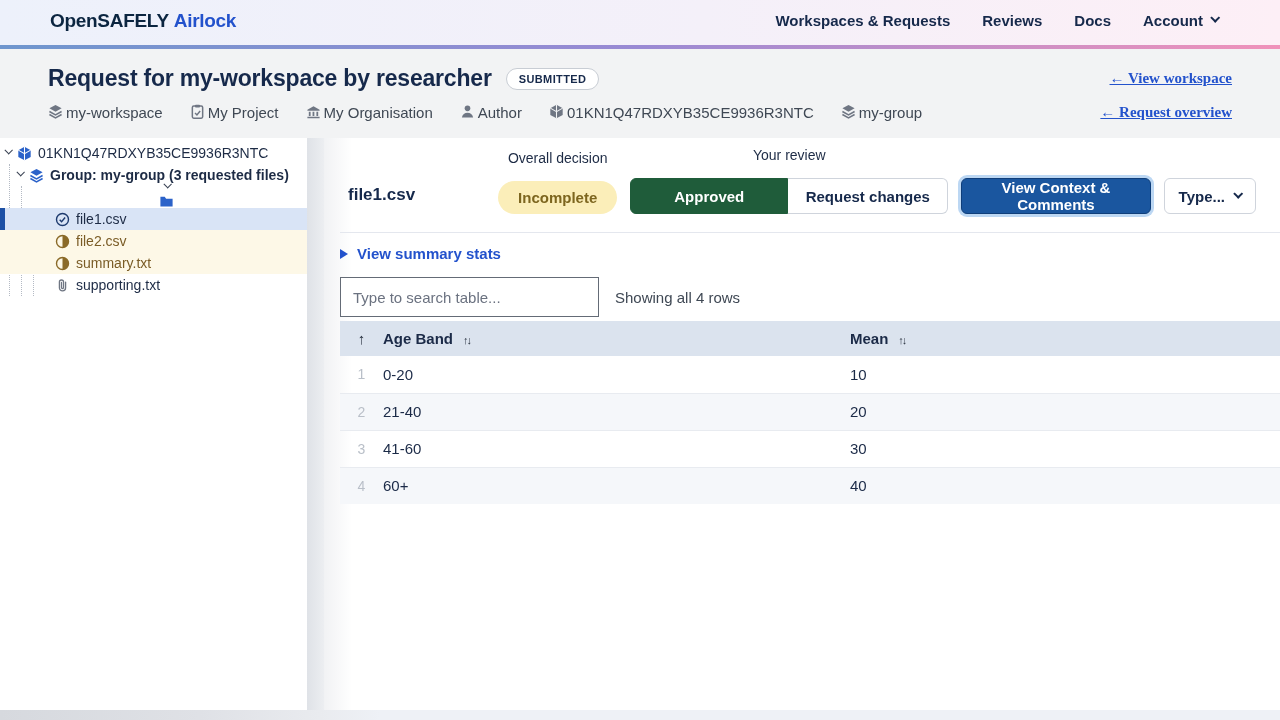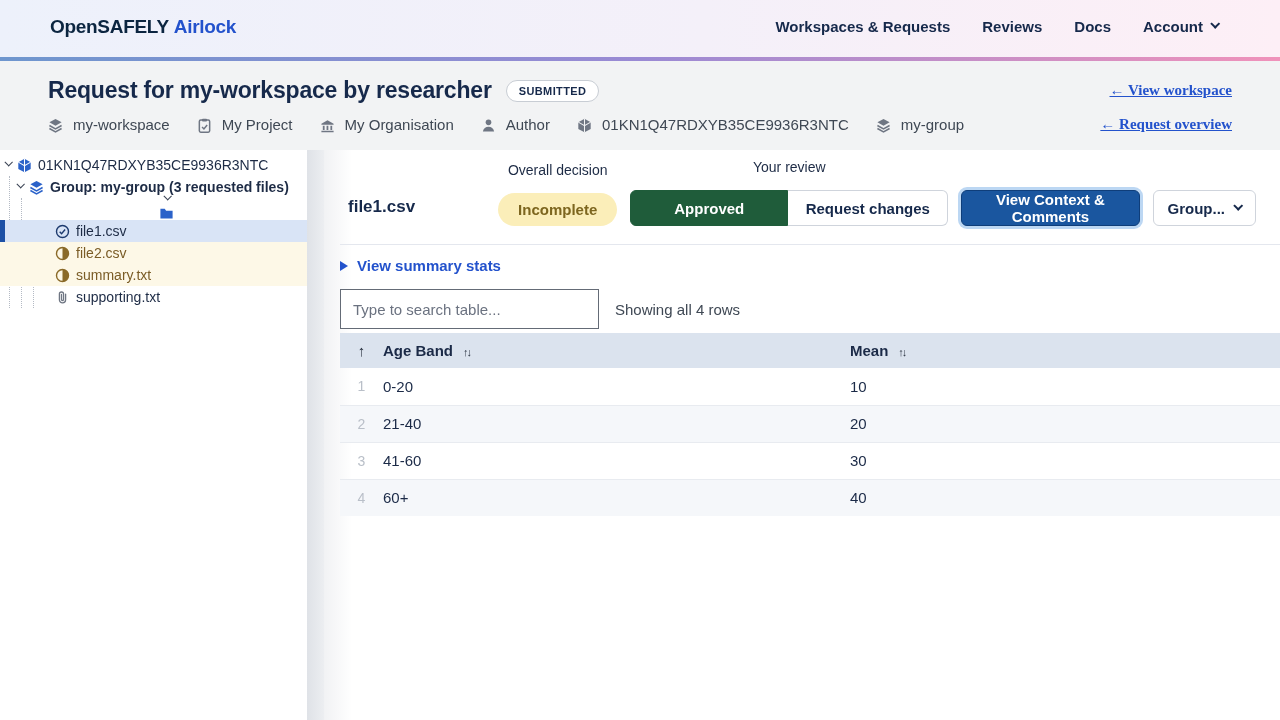--- a/index.html
+++ b/index.html
@@ -1,40 +1,40 @@
 <!DOCTYPE html>
 <html><head>
 <meta charset="utf-8">
 <style>
   * { margin:0; padding:0; box-sizing:border-box; }
   html,body { width:1280px; height:720px; overflow:hidden; font-family:"Liberation Sans","DejaVu Sans",sans-serif; background:#fff; }
 
   
   .topnav{
-    height:61px; display:flex; align-items:center; justify-content:space-between;
+    height:49px; display:flex; align-items:center; justify-content:space-between;
     padding:0 62px 4px 50px;
     background:linear-gradient(90deg,#edf1fb 0%,#f4f0f9 55%,#fdeff6 100%);
     border-bottom:4px solid;
     border-image:linear-gradient(90deg,#6e96ce 0%,#9a8ad4 50%,#f092ba 100%) 1;
   }
   .brand{ font-size:19px; font-weight:800; letter-spacing:-0.3px; color:#0b2540; cursor:pointer;}
   .brand .brand2{ color:#2352cc; margin-left:5px;}
   .nav-items{ display:flex; align-items:center; gap:32px;}
   .nav-item{ font-size:15px; font-weight:700; color:#16294b; cursor:pointer; display:flex; align-items:center; gap:8px;}
   .chev{ width:7px; height:7px; border-right:2px solid currentColor; border-bottom:2px solid currentColor; transform:rotate(45deg) translateY(-1px); display:inline-block; margin-top:-4px;}
 
   
   .page-header{ background:#f2f3f4; padding:16px 48px 18px; height:89px;}
   .title-row{ display:flex; align-items:center;}
   .page-title{ font-size:23px; font-weight:800; color:#16294b; letter-spacing:-0.2px;}
   .status-badge{ margin-left:14px; background:#fff; border:1px solid #c8cdd4; border-radius:13px; padding:4px 12px; font-size:11px; font-weight:700; color:#16294b; letter-spacing:0.4px;}
   .hlink{ color:#2352cc; font-weight:700; font-size:15px; text-decoration:underline; cursor:pointer;}
   .title-row .hlink, .meta-row .hlink{ margin-left:auto;font-family:Liberation Serif, serif;}
   .meta-row{ display:flex; align-items:center; gap:27px; margin-top:12px; font-size:15px; color:#3f4854;}
-  .meta-item{ display:flex; align-items:flex-end; gap:10px;}
+  .meta-item{ display:flex; align-items:flex-start; gap:3px;}
   .meta-item svg{ color:#6f7683;}
 
   
   .body{ display:flex; height:572px;}
   .sidebar{ width:307px; background:#fff; position:relative; padding-top:4px; overflow:hidden;}
   .gutter{ width:17px; background:linear-gradient(90deg,#dfe2e7,#eceef1); cursor:col-resize;}
   .main{ flex:1; background:linear-gradient(90deg,#f1f2f4 0px,#ffffff 28px); padding-left:16px; overflow:hidden;}
 
   
   .tree-row{ height:22px; display:flex; align-items:center; gap:6px; font-size:14px; color:#1d2b45; cursor:pointer; position:relative; white-space:nowrap;}
@@ -246,21 +246,21 @@
         <span class="block-label">Your review</span>
         <div class="btn-group">
           <button class="btn btn-approved">Approved</button>
           <button class="btn btn-request">Request changes</button>
         </div>
       </div>
 
       <button class="btn btn-context">View Context &amp; Comments</button>
 
       <button class="btn btn-more">
-        <span>Group...</span>
+        <span>Type...</span>
         <span class="chev"></span>
       </button>
     </div>
 
     <div class="summary-row">
       <span class="tri"></span>
       <span>View summary stats</span>
     </div>
 
     <div class="search-row">

